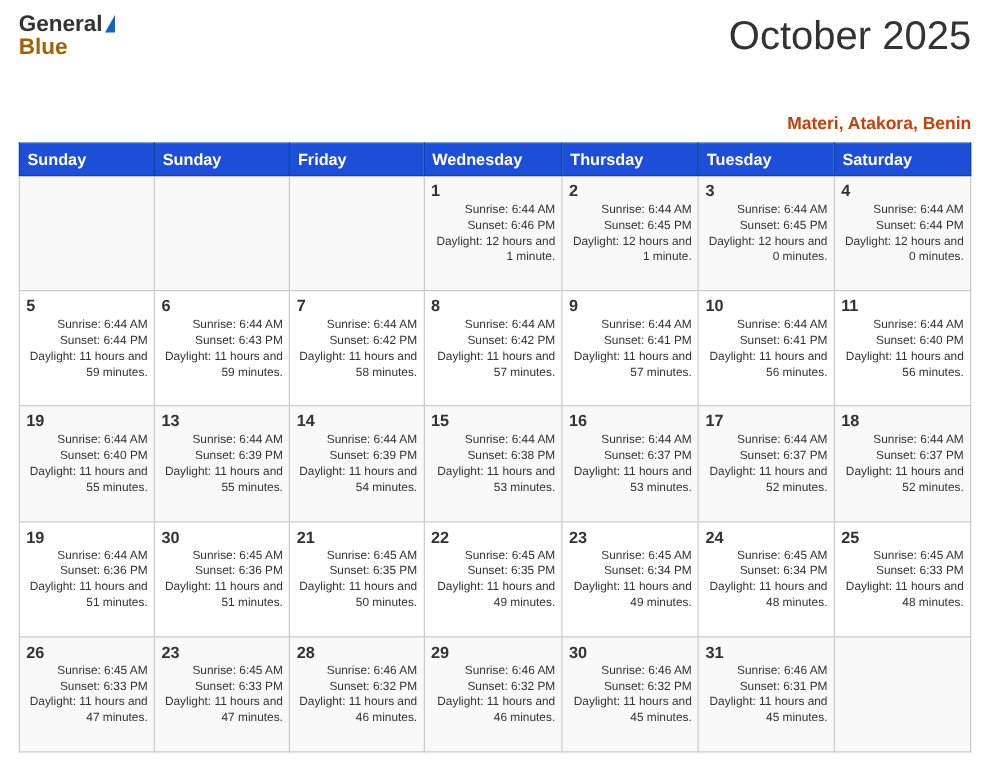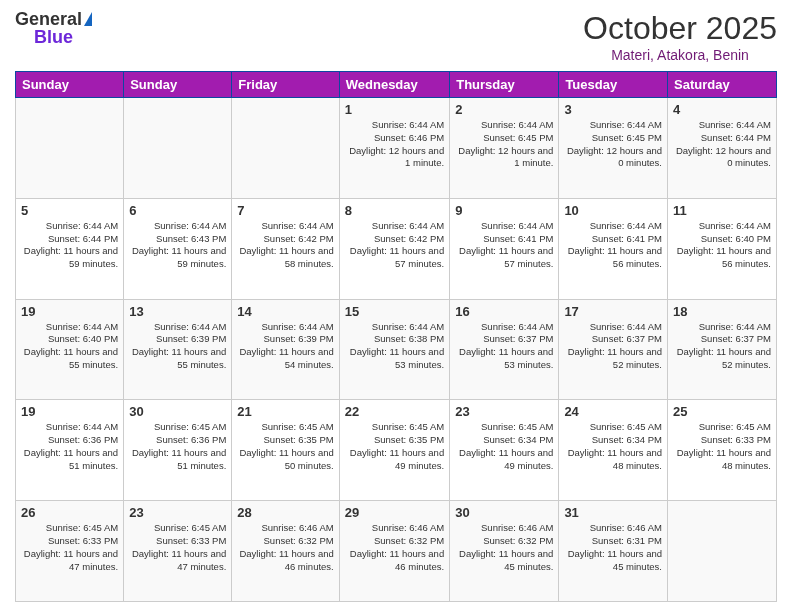--- a/index.html
+++ b/index.html
@@ -20,61 +20,61 @@
     .header {
       display: flex;
       justify-content: space-between;
       align-items: flex-start;
       margin-bottom: 8px;
     }
     .logo {
       display: flex;
       flex-direction: column;
       line-height: 1;
-      text-align: center;
     }
     .logo-general {
       font-size: 18px;
       font-weight: bold;
       color: #333;
     }
     .logo-blue {
       font-size: 18px;
       font-weight: bold;
-      color: #6d28d9;
+      color: #a16207;
     }
     .logo-triangle {
       display: inline-block;
       width: 0;
       height: 0;
       border-left: 8px solid transparent;
       border-bottom: 14px solid #1565c0;
       margin-left: 2px;
       vertical-align: middle;
     }
     .title-block {
-      text-align: center;
+      text-align: right;
     }
     .title-block h1 {
       font-size: 32px;
       font-weight: normal;
       color: #333;
     }
     .title-block h2 {
       font-size: 14px;
-      font-weight: normal;
-      color: #701a75;
+      font-weight: bold;
+      color: #c2410c;
+      margin-top: 43px;
     }
     .calendar {
       width: 100%;
       border-collapse: collapse;
       flex: 1;
     }
     .calendar thead th {
-      background: #a21caf;
+      background: #1d4ed8;
       color: #fff;
       text-align: left;
       padding: 5px 6px;
       font-size: 13px;
       font-weight: bold;
       border: 1px solid #0d47a1;
       margin-left: 32px;
     }
     .calendar tbody td {
       vertical-align: top;

